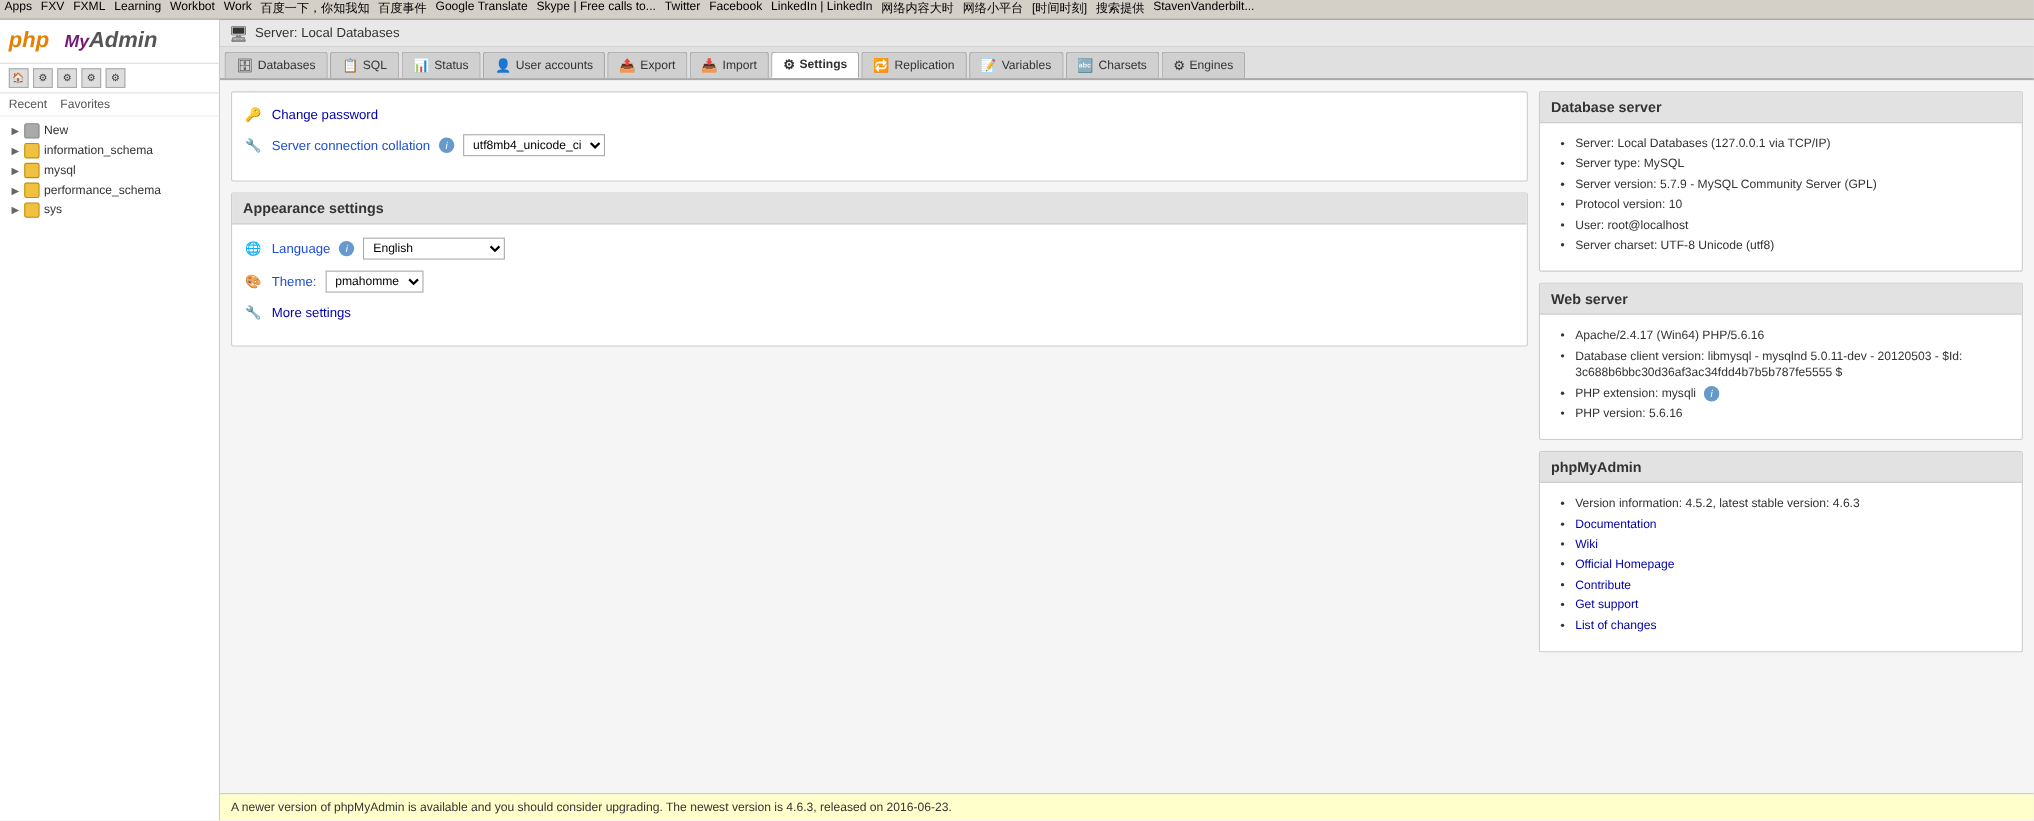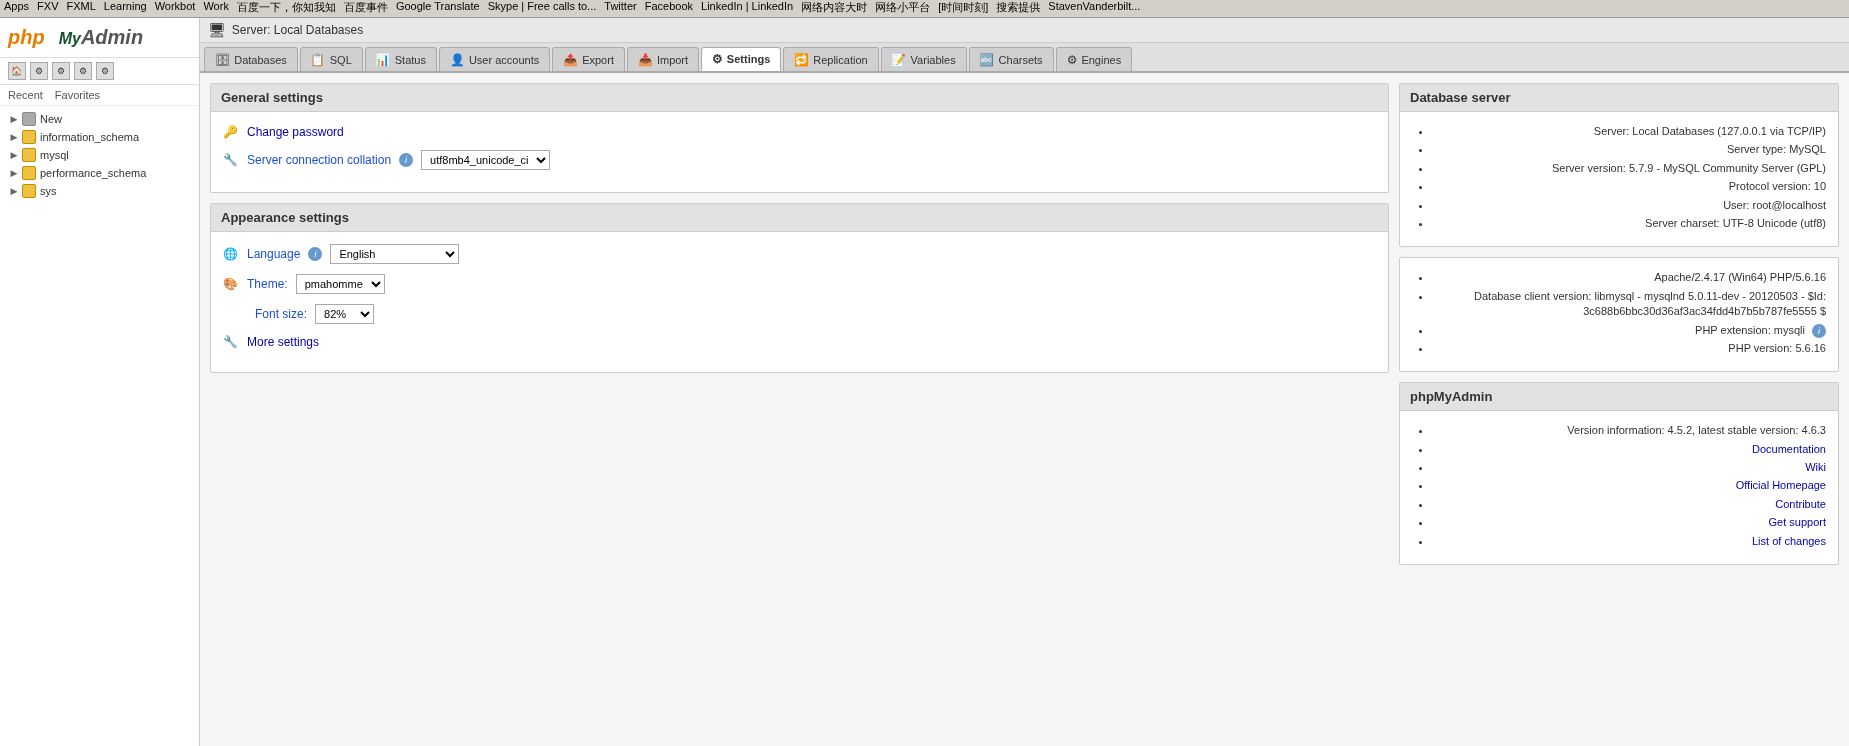--- a/index.html
+++ b/index.html
@@ -221,21 +221,20 @@
       background: #fff;
       padding: 2px 4px;
       font-size: 11px;
       cursor: pointer;
     }
 
     
     .info-section .section-body ul {
       list-style: disc;
       padding-left: 20px;
-      text-align: right;
     }
     .info-section .section-body ul li {
       margin-bottom: 3px;
       font-size: 11px;
       line-height: 1.4;
     }
     .info-section .section-body ul li a {
       color: #00a;
       text-decoration: none;
     }
@@ -296,21 +295,21 @@
   <span>[时间时刻]</span>
   <span>搜索提供</span>
   <span>StavenVanderbilt...</span>
 </div>
 
 <div class="main-layout">
 
   <div class="sidebar">
     <div class="sidebar-logo">
       <div class="logo-text">
-        <span style="color:#e67e00; font-style:italic;">php</span><span style="color:#14532d; font-style:italic; font-size:16px;padding-left:14px;">My</span><span style="color:#555; font-style:italic;">Admin</span>
+        <span style="color:#e67e00; font-style:italic;">php</span><span style="color:#701a75; font-style:italic; font-size:16px;padding-left:14px;">My</span><span style="color:#555; font-style:italic;">Admin</span>
       </div>
     </div>
     <div class="sidebar-icons">
       <div class="icon-btn" title="Home">🏠</div>
       <div class="icon-btn" title="Settings">⚙</div>
       <div class="icon-btn" title="More">⚙</div>
       <div class="icon-btn" title="Config">⚙</div>
       <div class="icon-btn" title="Extra">⚙</div>
     </div>
     <div class="sidebar-recent-fav">
@@ -398,21 +397,20 @@
         <span class="tab-icon">⚙</span>
         <span>Engines</span>
       </div>
     </div>
 
     <div class="main-content">
 
       <div class="left-panel">
 
         <div class="section-box">
-          <div class="section-header">General settings</div>
           <div class="section-body">
             <div class="setting-row">
               <span class="setting-icon">🔑</span>
               <a class="change-password-link">Change password</a>
             </div>
             <div class="setting-row">
               <span class="setting-icon">🔧</span>
               <span class="setting-label">Server connection collation</span>
               <span class="info-icon">i</span>
               <select>
@@ -440,30 +438,20 @@
               </select>
             </div>
             <div class="setting-row">
               <span class="setting-icon">🎨</span>
               <span class="setting-label">Theme:</span>
               <select>
                 <option>pmahomme</option>
                 <option>original</option>
               </select>
             </div>
-            <div class="setting-row">
-              <span style="width:16px; margin-right:8px;"></span>
-              <span class="setting-label">Font size:</span>
-              <select>
-                <option>72%</option>
-                <option selected="">82%</option>
-                <option>92%</option>
-                <option>100%</option>
-              </select>
-            </div>
             <div class="setting-row" style="margin-top:6px;">
               <span class="setting-icon">🔧</span>
               <a class="more-settings-link">More settings</a>
             </div>
           </div>
         </div>
 
       </div>
 
       <div class="right-panel">
@@ -476,20 +464,21 @@
               <li>Server type: MySQL</li>
               <li>Server version: 5.7.9 - MySQL Community Server (GPL)</li>
               <li>Protocol version: 10</li>
               <li>User: root@localhost</li>
               <li>Server charset: UTF-8 Unicode (utf8)</li>
             </ul>
           </div>
         </div>
 
         <div class="section-box info-section">
+          <div class="section-header">Web server</div>
           <div class="section-body">
             <ul>
               <li>Apache/2.4.17 (Win64) PHP/5.6.16</li>
               <li>Database client version: libmysql - mysqlnd 5.0.11-dev - 20120503 - $Id: 3c688b6bbc30d36af3ac34fdd4b7b5b787fe5555 $</li>
               <li>
                 <span>PHP extension: mysqli</span>
                 <span class="info-icon" style="margin-left:4px;">i</span>
               </li>
               <li>PHP version: 5.6.16</li>
             </ul>
@@ -507,15 +496,18 @@
               <li><a href="#">Contribute</a></li>
               <li><a href="#">Get support</a></li>
               <li><a href="#">List of changes</a></li>
             </ul>
           </div>
         </div>
 
       </div>
     </div>
 
+    <div class="notification-bar">
+      <span>A newer version of phpMyAdmin is available and you should consider upgrading. The newest version is 4.6.3, released on 2016-06-23.</span>
+    </div>
 
   </div>
 </div>
 
 </body></html>

